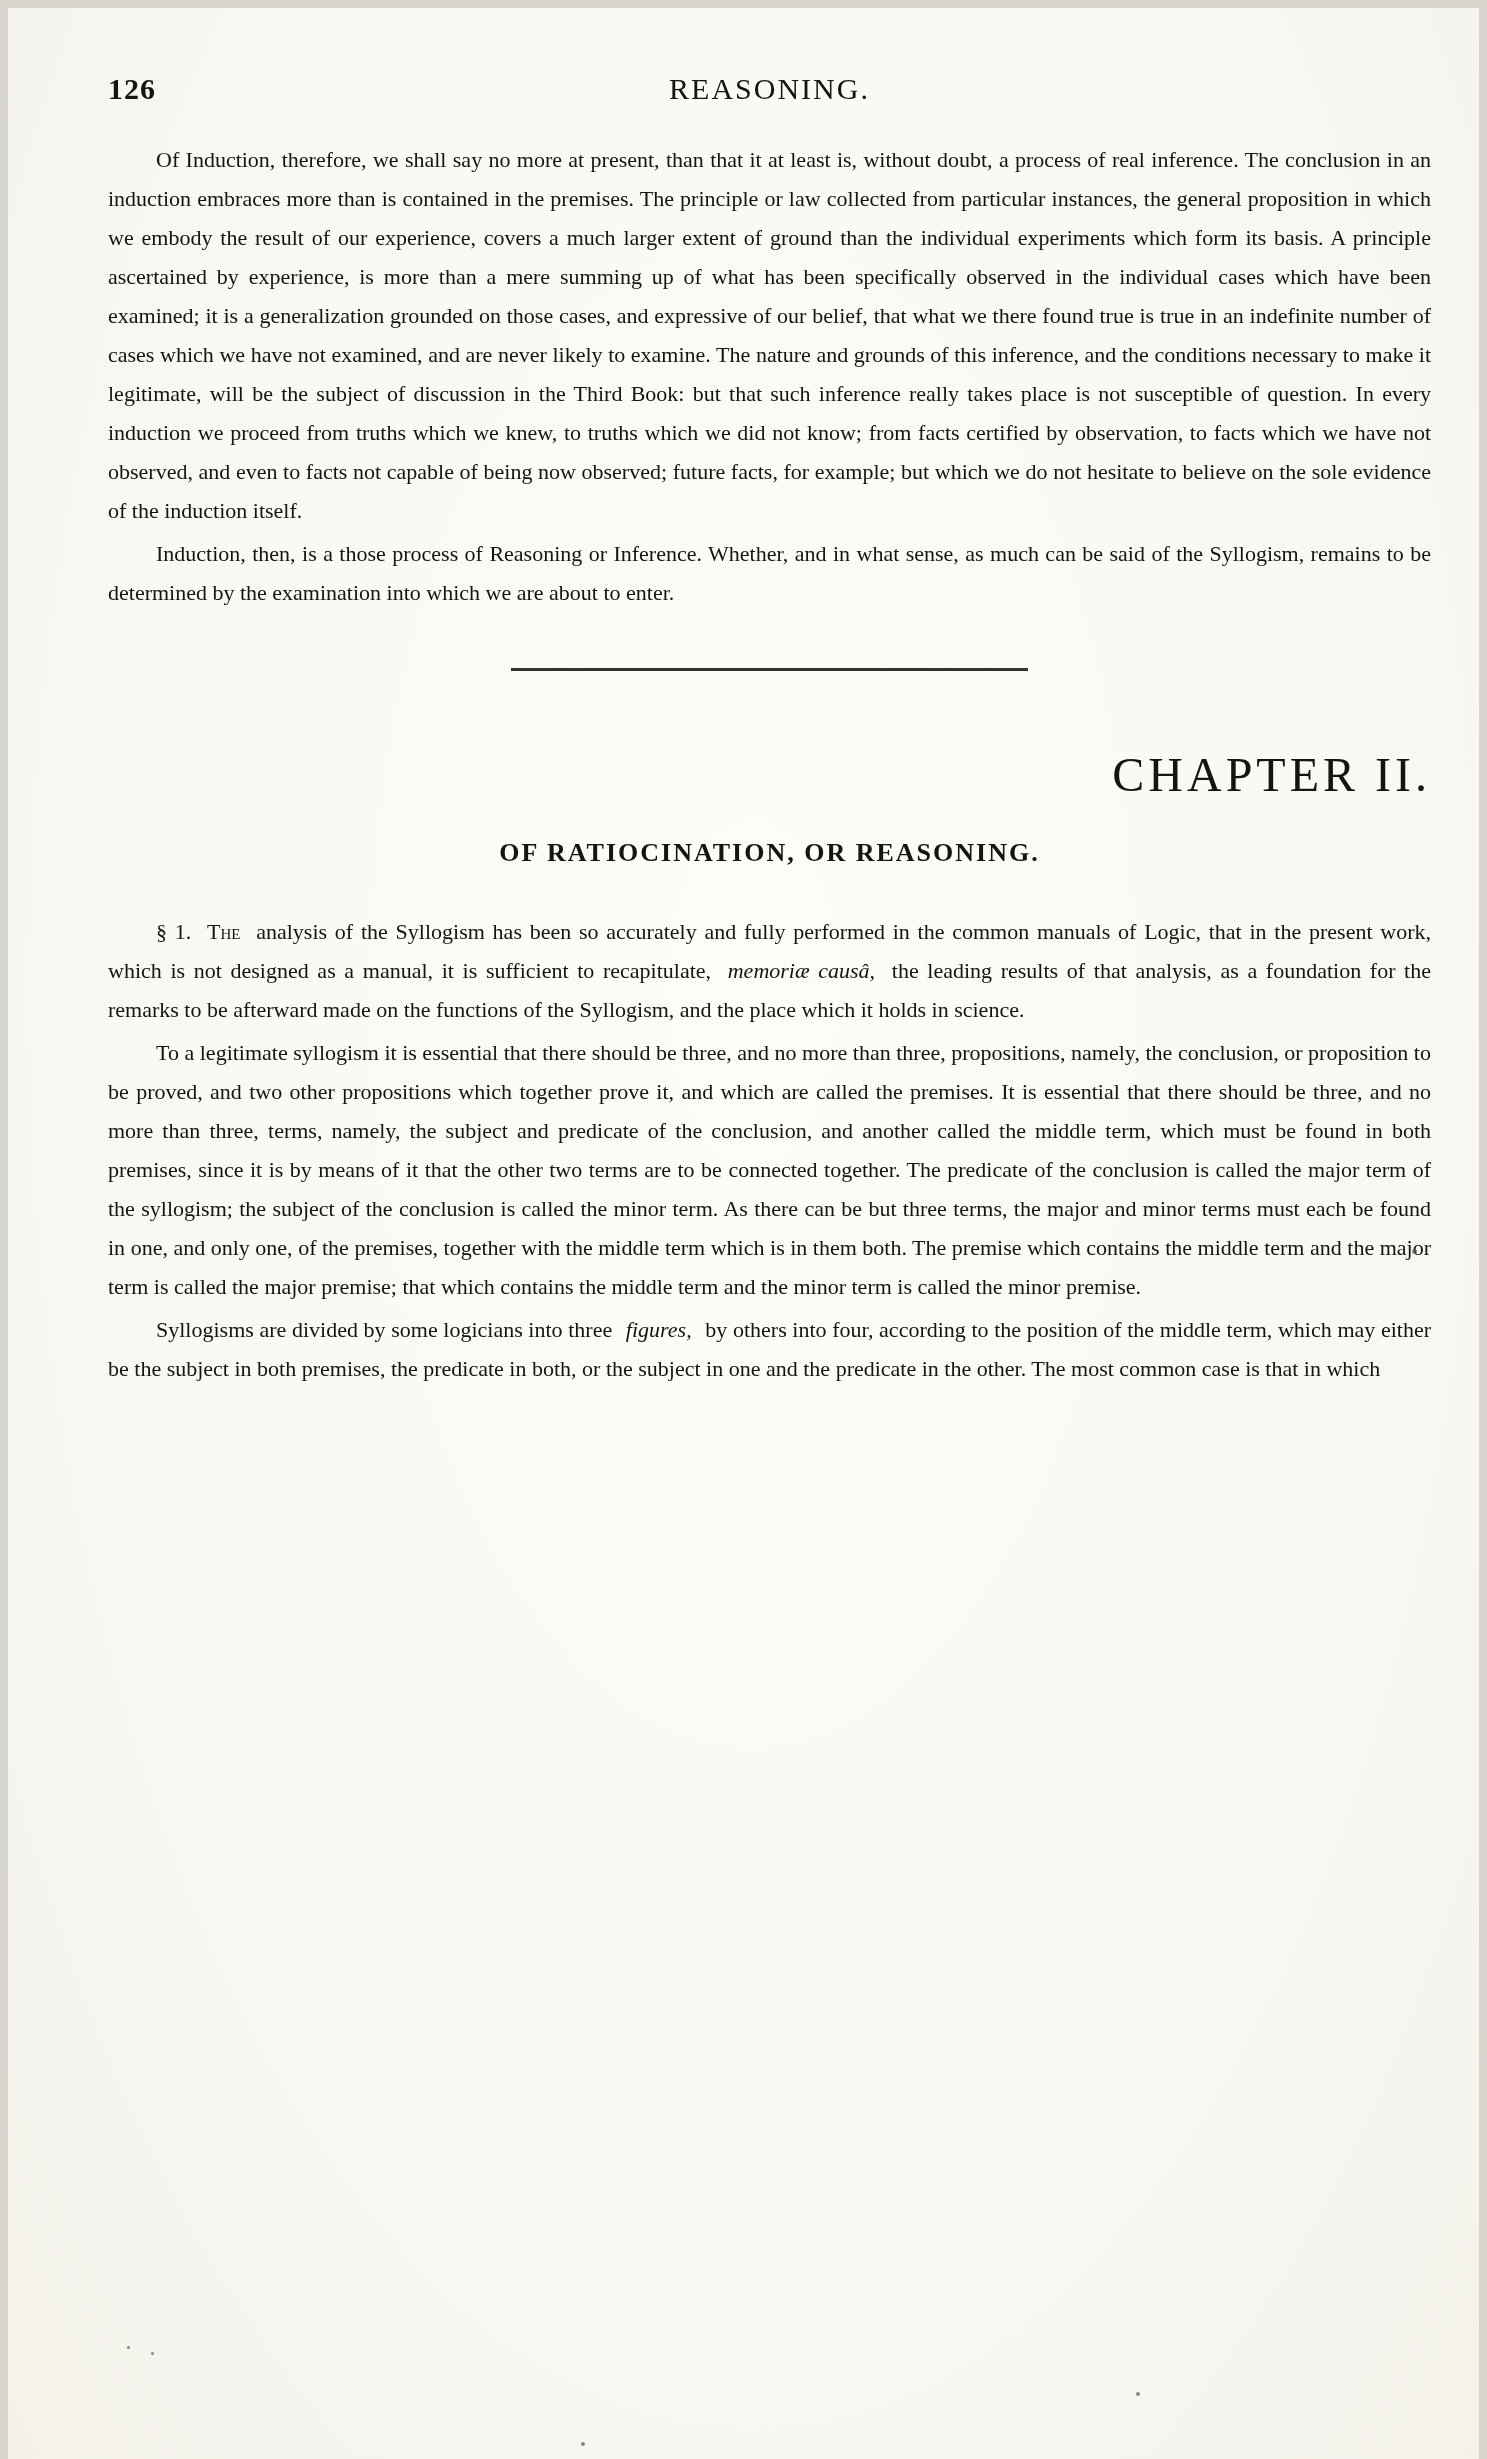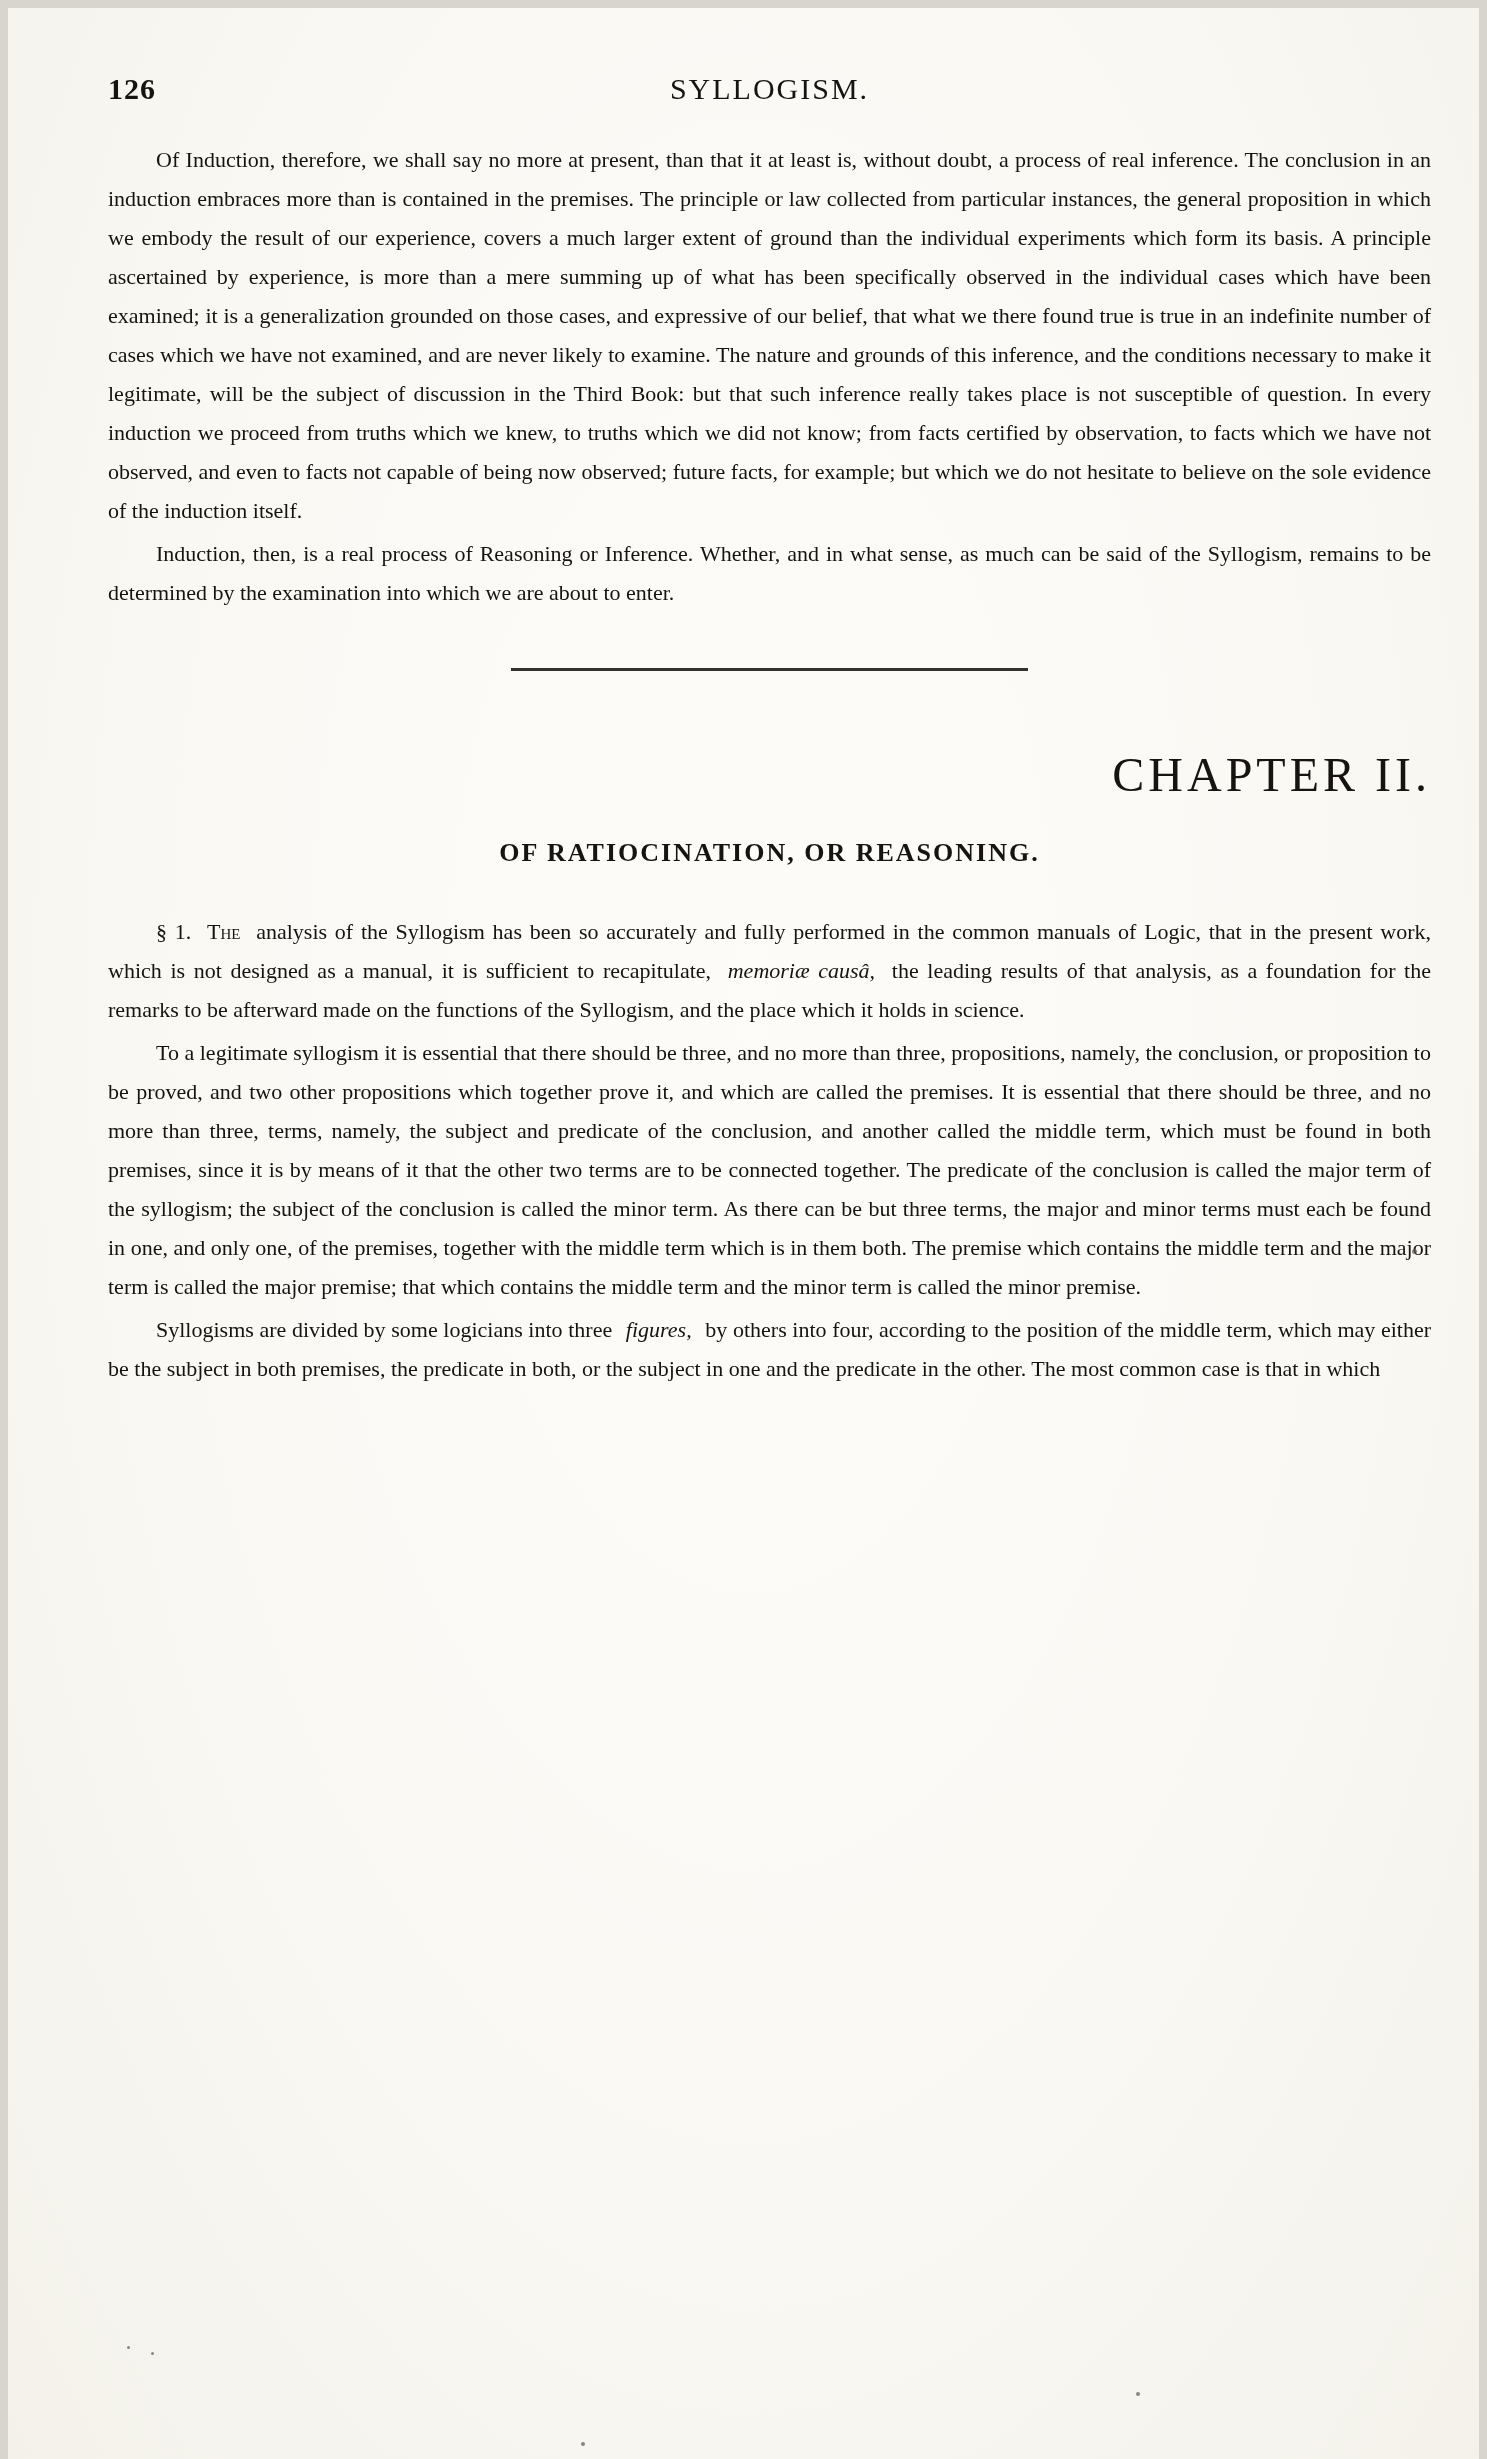--- a/index.html
+++ b/index.html
@@ -110,26 +110,26 @@
 </style>
 </head>
 <body>
 
 <div class="page">
 
   <div class="text-block">
 
     <div class="page-header">
       <span class="page-number">126</span>
-      <span class="running-head">SYLLOGISM.</span>
+      <span class="running-head">REASONING.</span>
     </div>
 
     <div class="body-text section-1">
         <p><span class="seg-normal">Of Induction, therefore, we shall say no more at present, than that it at least is, without doubt, a process of real inference.  The conclusion in an induction embraces more than is contained in the premises.  The principle or law collected from particular instances, the general proposition in which we embody the result of our experience, covers a much larger extent of ground than the individual experiments which form its basis.  A principle ascertained by experience, is more than a mere summing up of what has been specifically observed in the individual cases which have been examined; it is a generalization grounded on those cases, and expressive of our belief, that what we there found true is true in an indefinite number of cases which we have not examined, and are never likely to examine.  The nature and grounds of this inference, and the conditions necessary to make it legitimate, will be the subject of discussion in the Third Book: but that such inference really takes place is not susceptible of question.  In every induction we proceed from truths which we knew, to truths which we did not know; from facts certified by observation, to facts which we have not observed, and even to facts not capable of being now observed; future facts, for example; but which we do not hesitate to believe on the sole evidence of the induction itself.</span></p>
-        <p><span class="seg-normal">Induction, then, is a real process of Reasoning or Inference.  Whether, and in what sense, as much can be said of the Syllogism, remains to be determined by the examination into which we are about to enter.</span></p>
+        <p><span class="seg-normal">Induction, then, is a those process of Reasoning or Inference.  Whether, and in what sense, as much can be said of the Syllogism, remains to be determined by the examination into which we are about to enter.</span></p>
       </div>
 
     <div class="chapter-break">
       <div class="section-divider"></div>
       <div class="chapter-title">CHAPTER II.</div>
       <div class="chapter-subtitle">OF RATIOCINATION, OR REASONING.</div>
     </div>
 
     <div class="body-text section-2">
         <p><span class="seg-normal">§ 1. </span><span class="seg-smallcaps">The</span><span class="seg-normal"> analysis of the Syllogism has been so accurately and fully performed in the common manuals of Logic, that in the present work, which is not designed as a manual, it is sufficient to recapitulate, </span><span class="seg-italic">memoriæ causâ,</span><span class="seg-normal"> the leading results of that analysis, as a foundation for the remarks to be afterward made on the functions of the Syllogism, and the place which it holds in science.</span></p>

